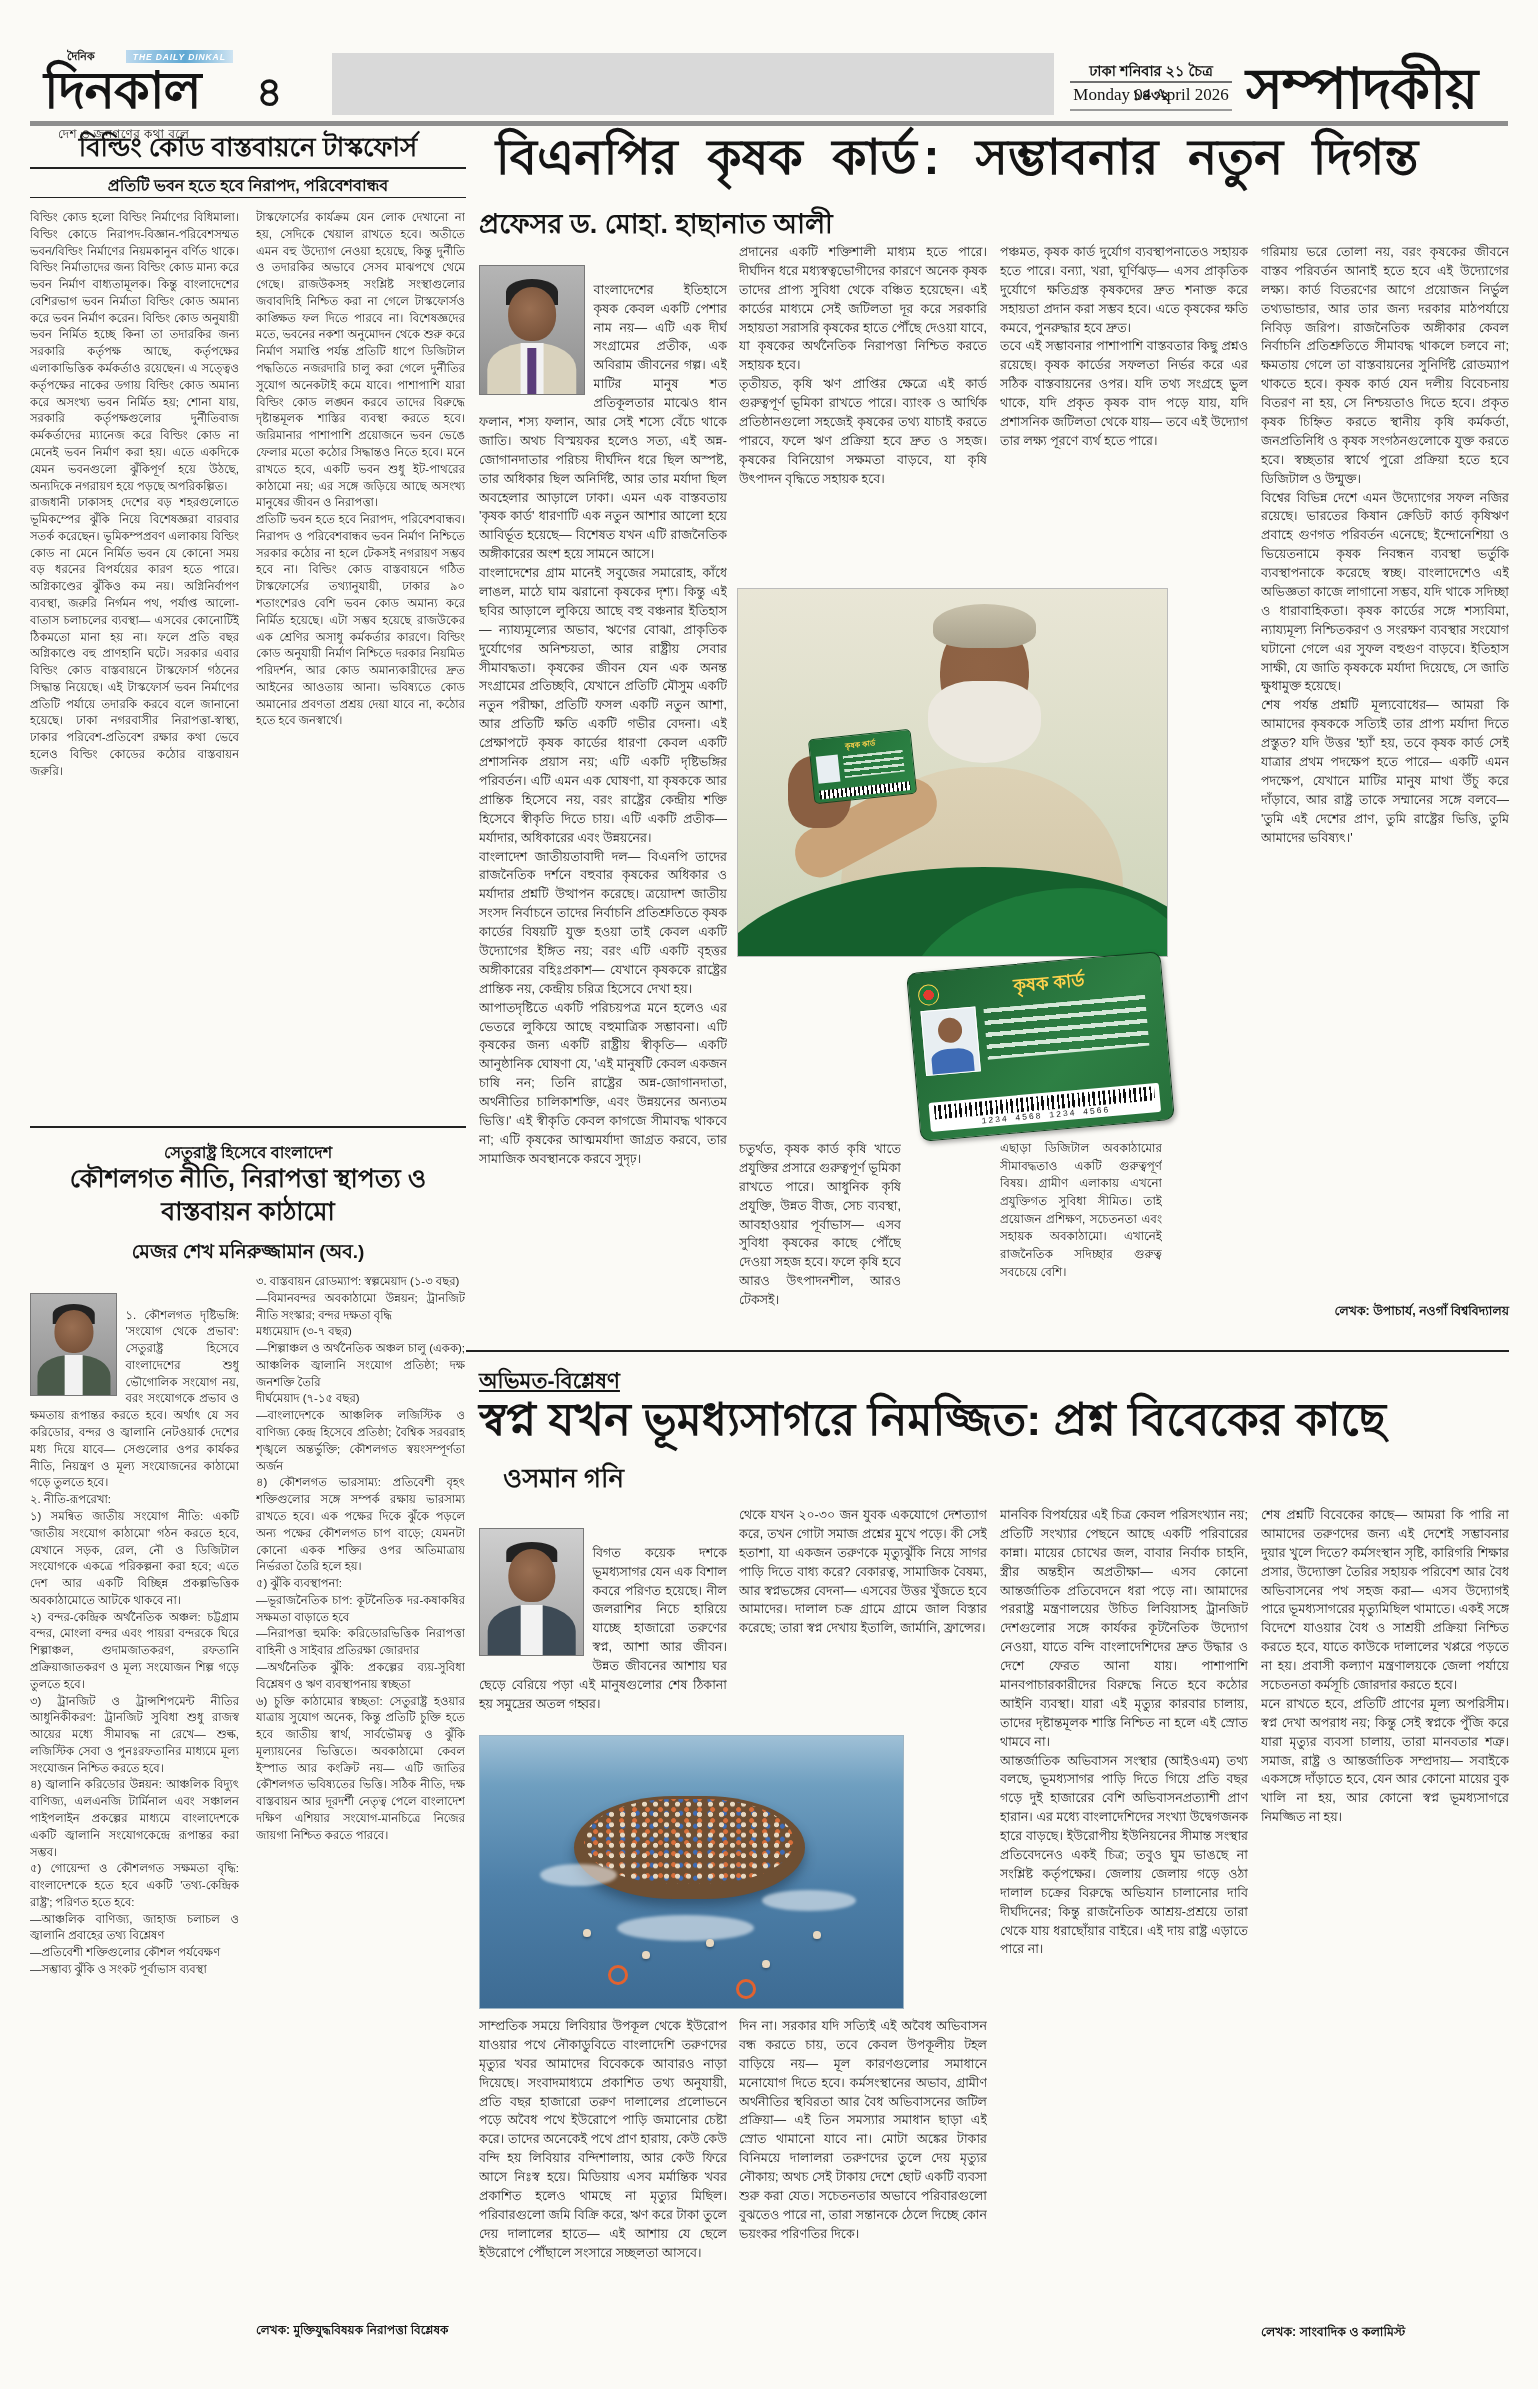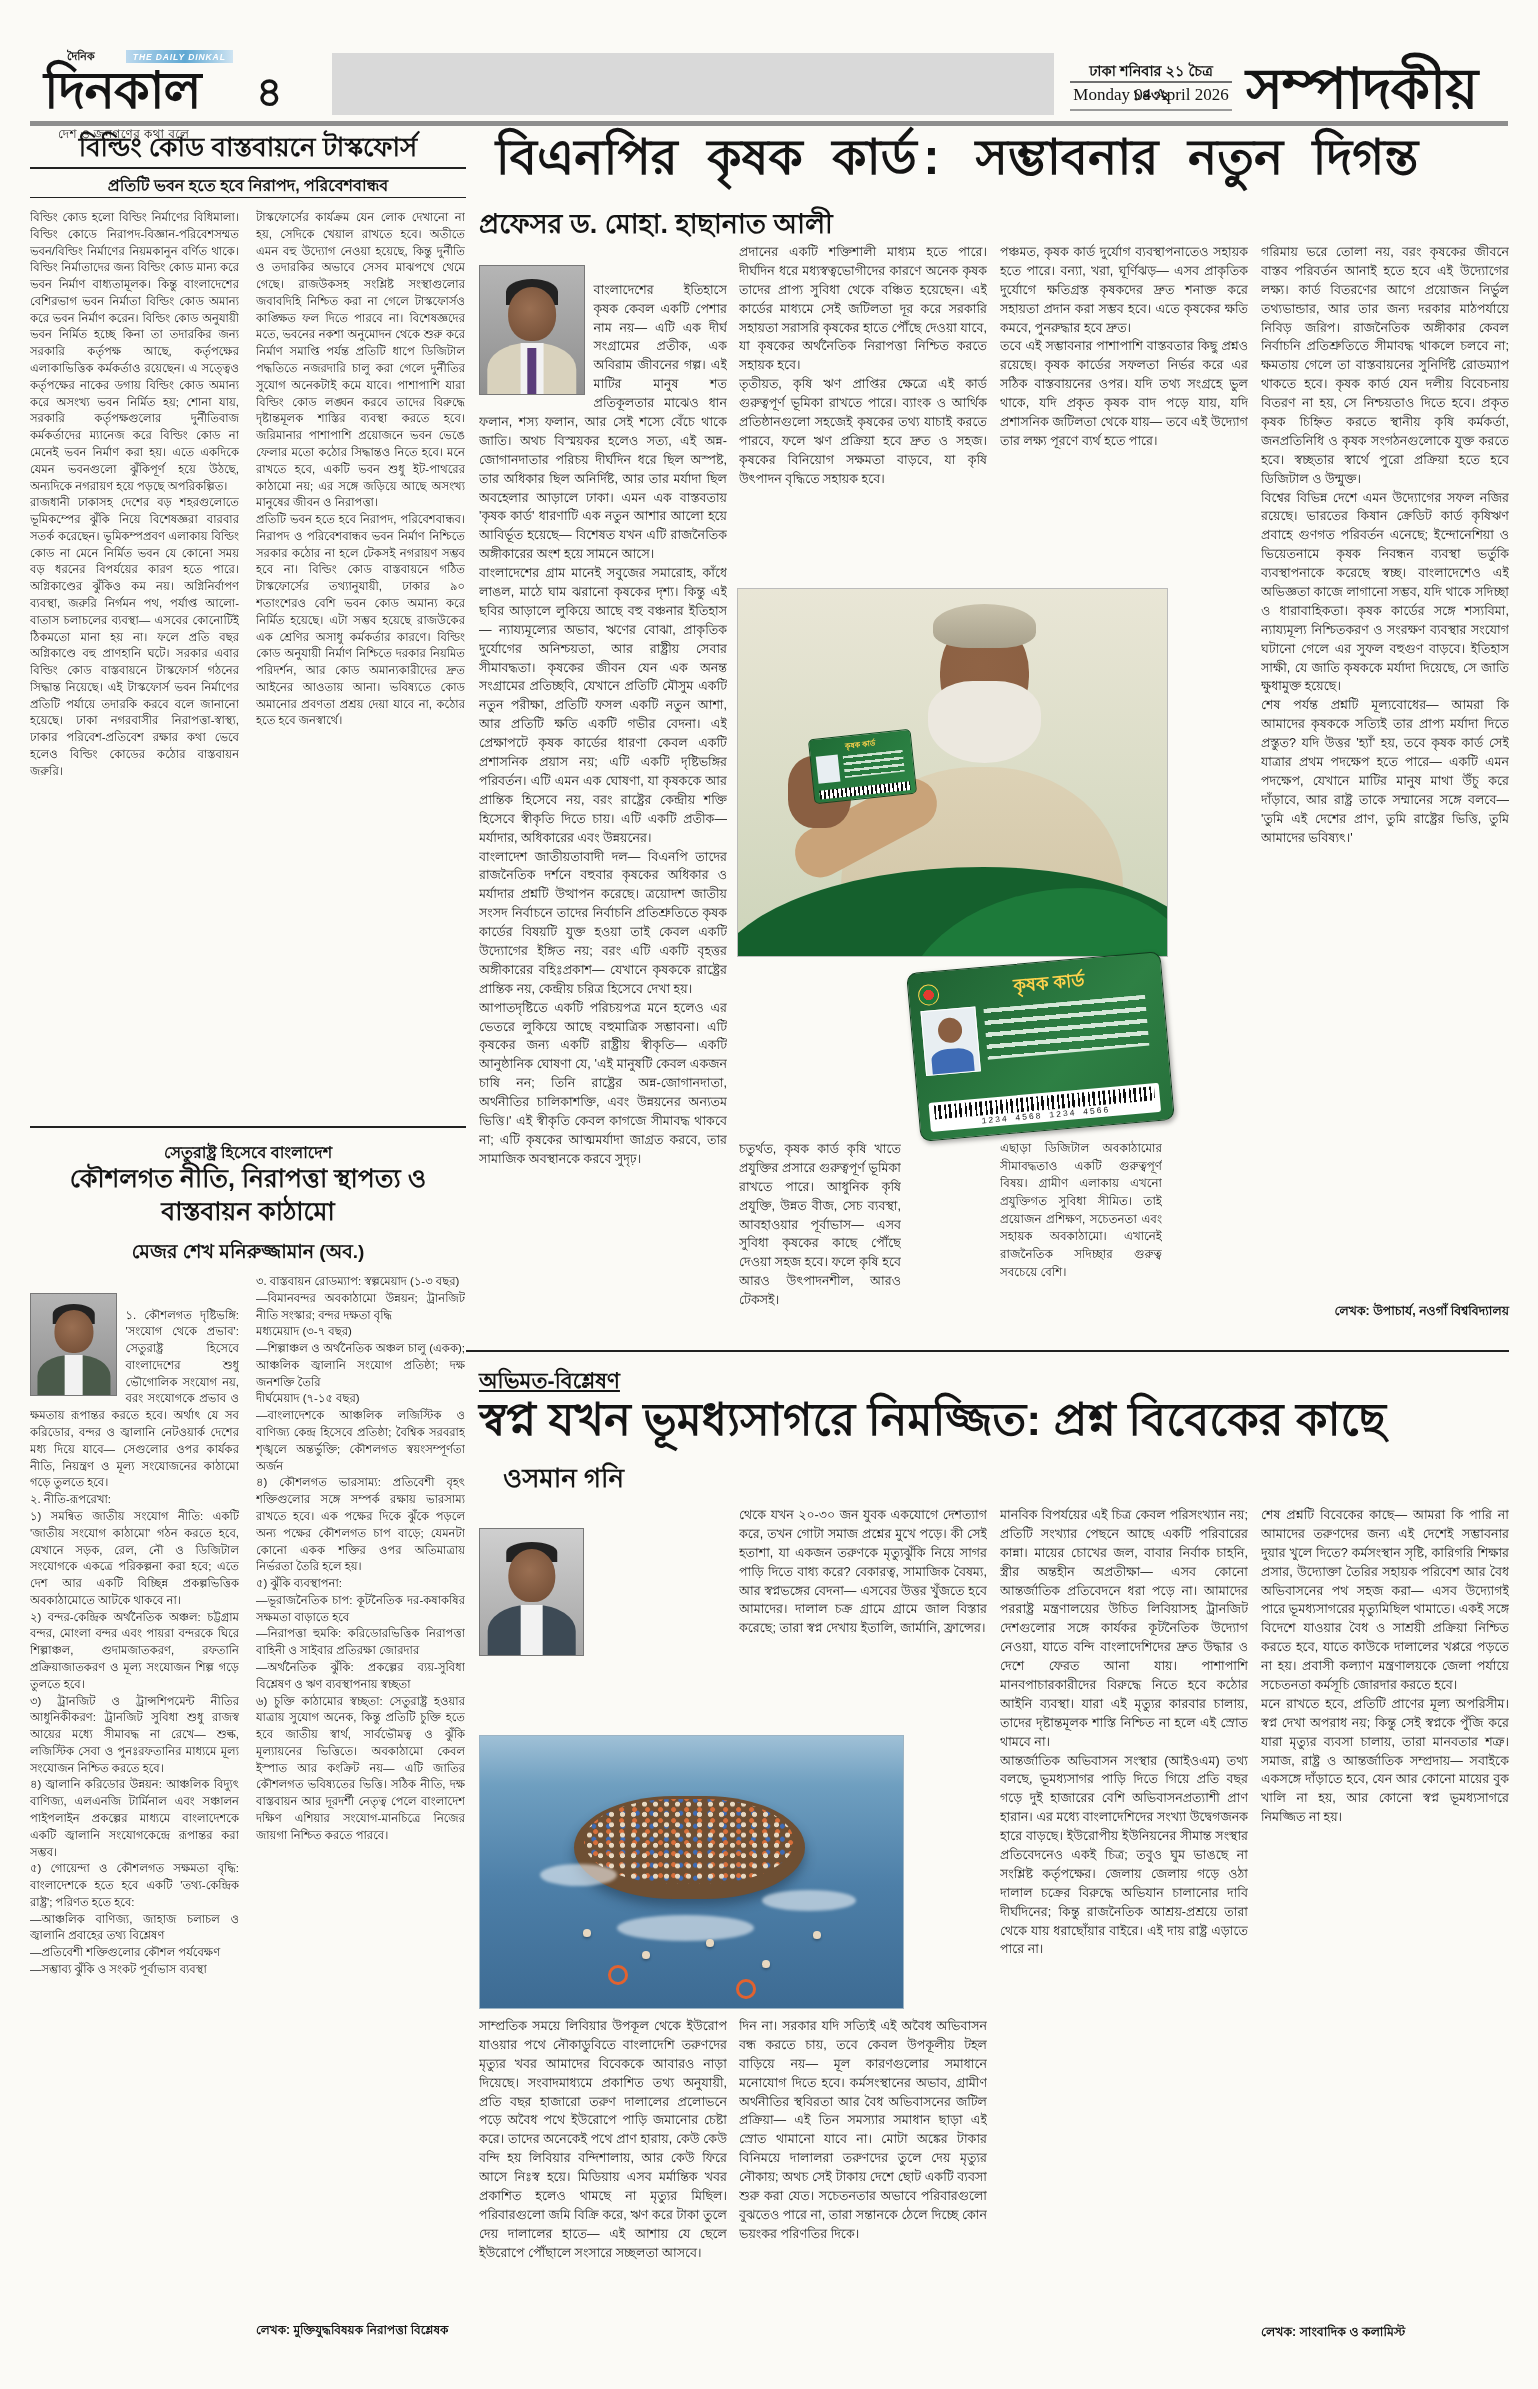--- a/index.html
+++ b/index.html
@@ -193,20 +193,21 @@
 <div class="abs jtext main-body" style="left:1000px;top:1140px;width:162px;height:183px;font-size:11.8px;"><span>এছাড়া ডিজিটাল অবকাঠামোর সীমাবদ্ধতাও একটি গুরুত্বপূর্ণ বিষয়। গ্রামীণ এলাকায় এখনো প্রযুক্তিগত সুবিধা সীমিত। তাই প্রয়োজন প্রশিক্ষণ, সচেতনতা এবং সহায়ক অবকাঠামো। এখানেই রাজনৈতিক সদিচ্ছার গুরুত্ব সবচেয়ে বেশি।</span></div>
 <div class="abs credit" style="left:1261px;top:1302px;width:248px;text-align:right;"><span>লেখক: উপাচার্য, নওগাঁ বিশ্ববিদ্যালয়</span></div>
 
 <div class="abs thin-rule" style="left:466px;top:1350px;width:1043px;"></div>
 <div class="abs kicker-op" style="left:479px;top:1364px;"><span>অভিমত-বিশ্লেষণ</span></div>
 <div class="abs h-op" style="left:479px;top:1395px;width:1034px;"><span>স্বপ্ন যখন ভূমধ্যসাগরে নিমজ্জিত: প্রশ্ন বিবেকের কাছে</span></div>
 <div class="abs byline-op" style="left:479px;top:1458px;margin-left:24px;"><span>ওসমান গনি</span></div>
 
 <div class="abs jtext main-body" style="left:479px;top:1506px;width:248px;height:220px;">
   <span class="portrait float-portrait" style="display:block;width:103px;height:126px;background:linear-gradient(180deg,#cfcfcf,#a5a5a5);"><span class="hair" style="height:16%;"></span><span class="head"></span><span class="torso suit2"></span><span class="shirt"></span></span>
+  <span>বিগত কয়েক দশকে ভূমধ্যসাগর যেন এক বিশাল কবরে পরিণত হয়েছে। নীল জলরাশির নিচে হারিয়ে যাচ্ছে হাজারো তরুণের স্বপ্ন, আশা আর জীবন। উন্নত জীবনের আশায় ঘর ছেড়ে বেরিয়ে পড়া এই মানুষগুলোর শেষ ঠিকানা হয় সমুদ্রের অতল গহ্বর।</span>
 </div>
 <div class="abs jtext main-body" style="left:739px;top:1506px;width:248px;height:220px;"><span>থেকে যখন ২০-৩০ জন যুবক একযোগে দেশত্যাগ করে, তখন গোটা সমাজ প্রশ্নের মুখে পড়ে। কী সেই হতাশা, যা একজন তরুণকে মৃত্যুঝুঁকি নিয়ে সাগর পাড়ি দিতে বাধ্য করে? বেকারত্ব, সামাজিক বৈষম্য, আর স্বপ্নভঙ্গের বেদনা— এসবের উত্তর খুঁজতে হবে আমাদের। দালাল চক্র গ্রামে গ্রামে জাল বিস্তার করেছে; তারা স্বপ্ন দেখায় ইতালি, জার্মানি, ফ্রান্সের।</span></div>
 
 <div class="abs boat-photo" style="left:479px;top:1735px;width:423px;height:272px;">
   <div class="boat-hull"></div>
   <div class="boat-people"></div>
   <div class="wake" style="left:60px;top:128px;width:77px;height:22px;"></div>
   <div class="wake" style="left:282px;top:154px;width:94px;height:20.5px;"></div>
   <div class="wake" style="left:137px;top:179px;width:137px;height:26px;"></div>
   <div class="swimmer" style="left:103px;top:193px;"></div>

